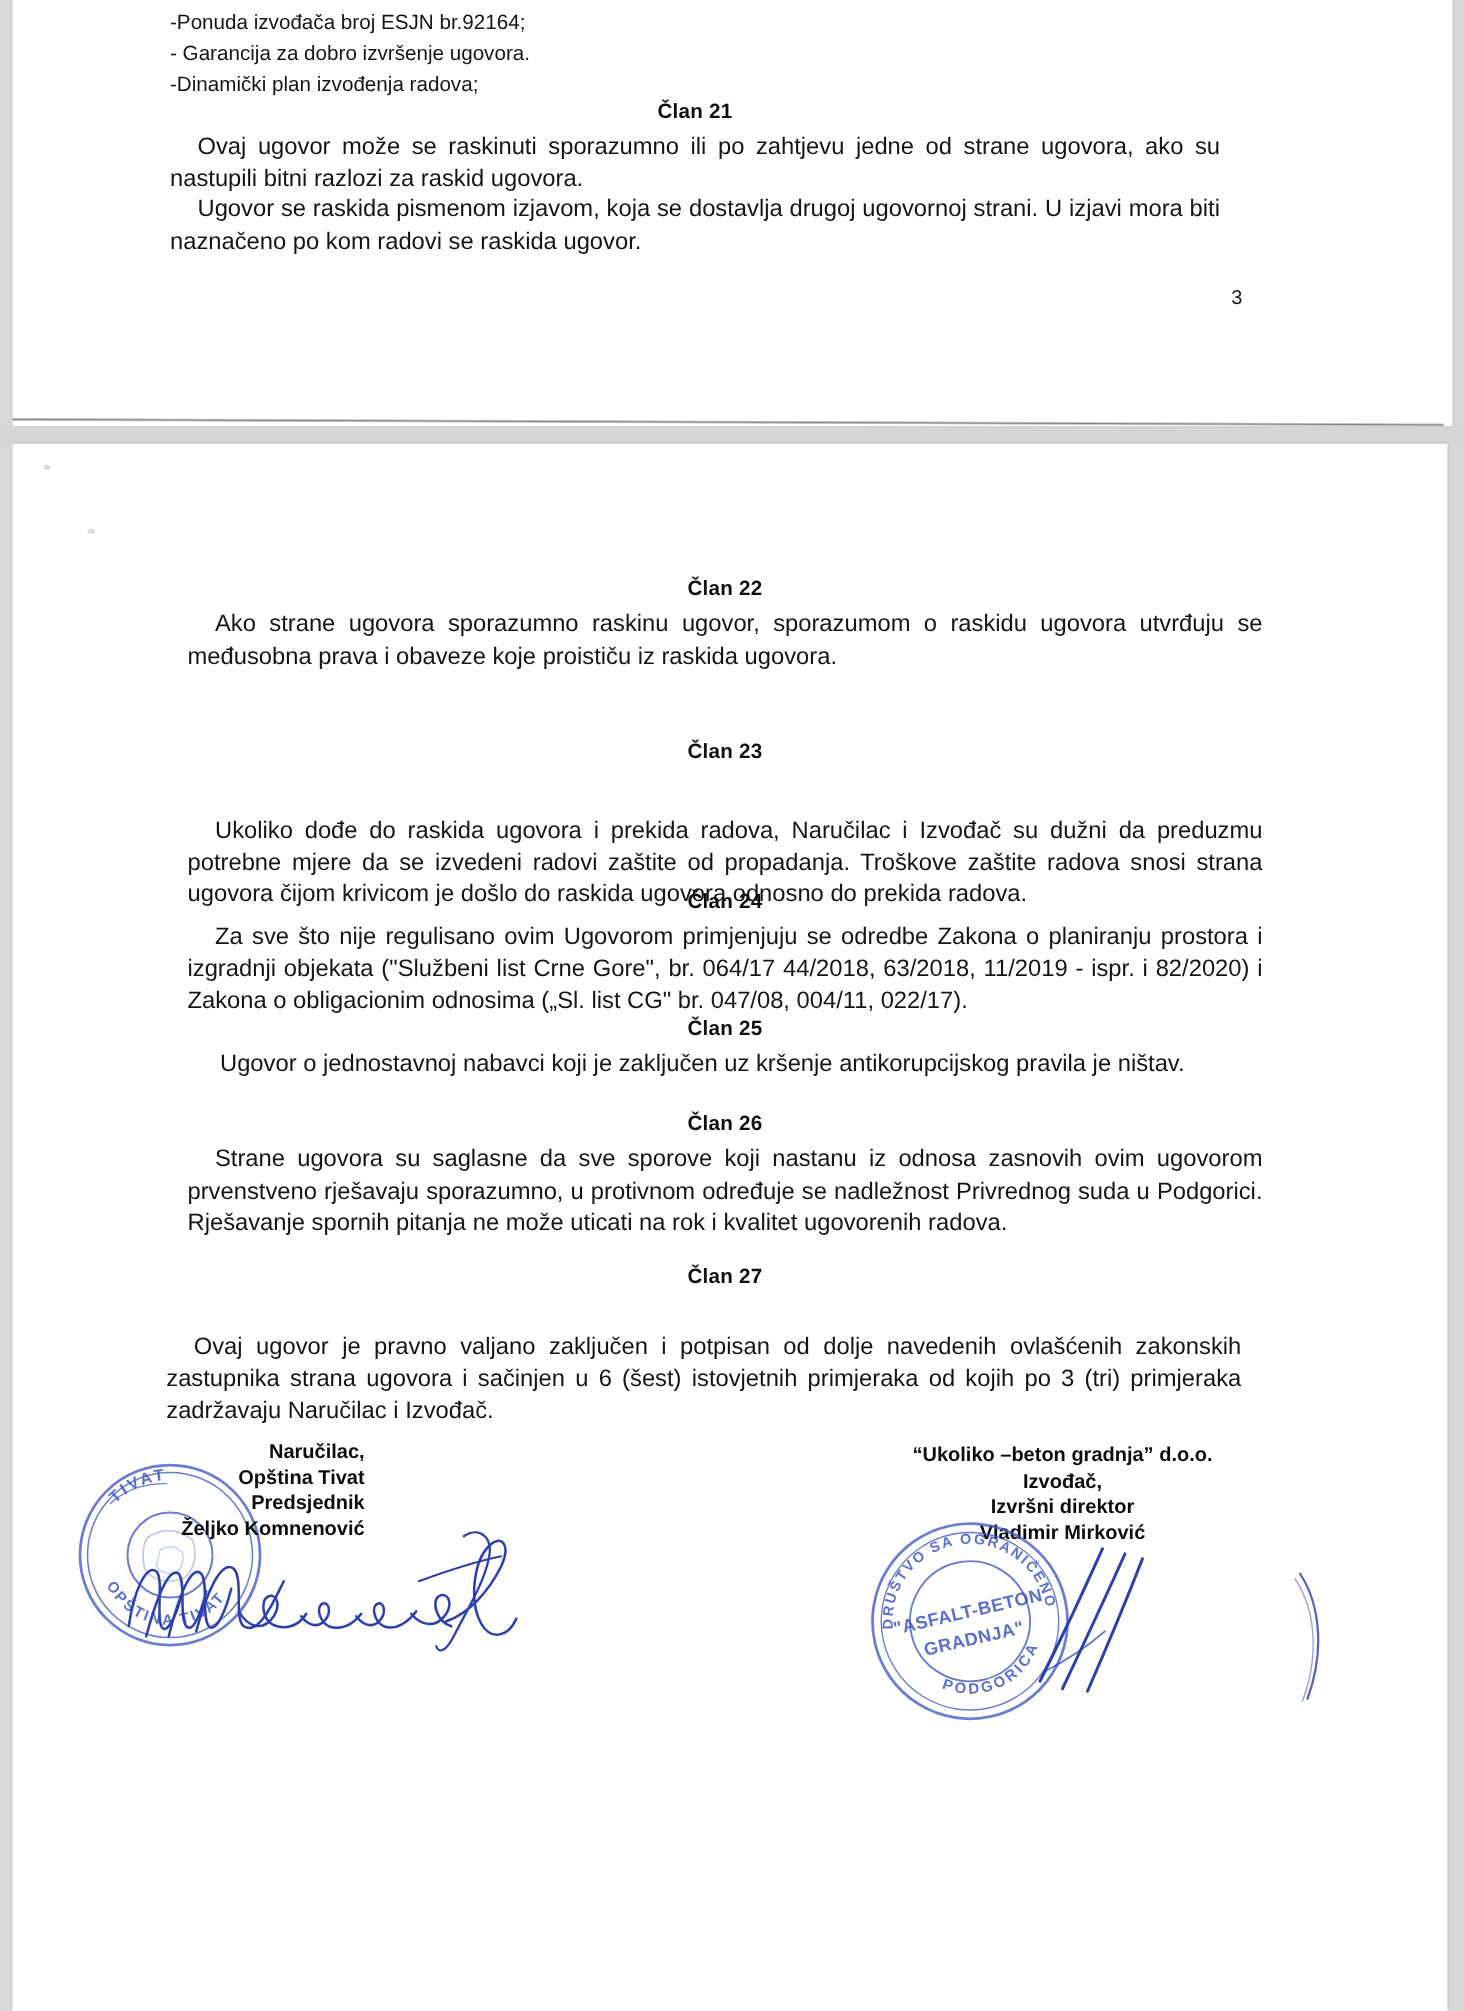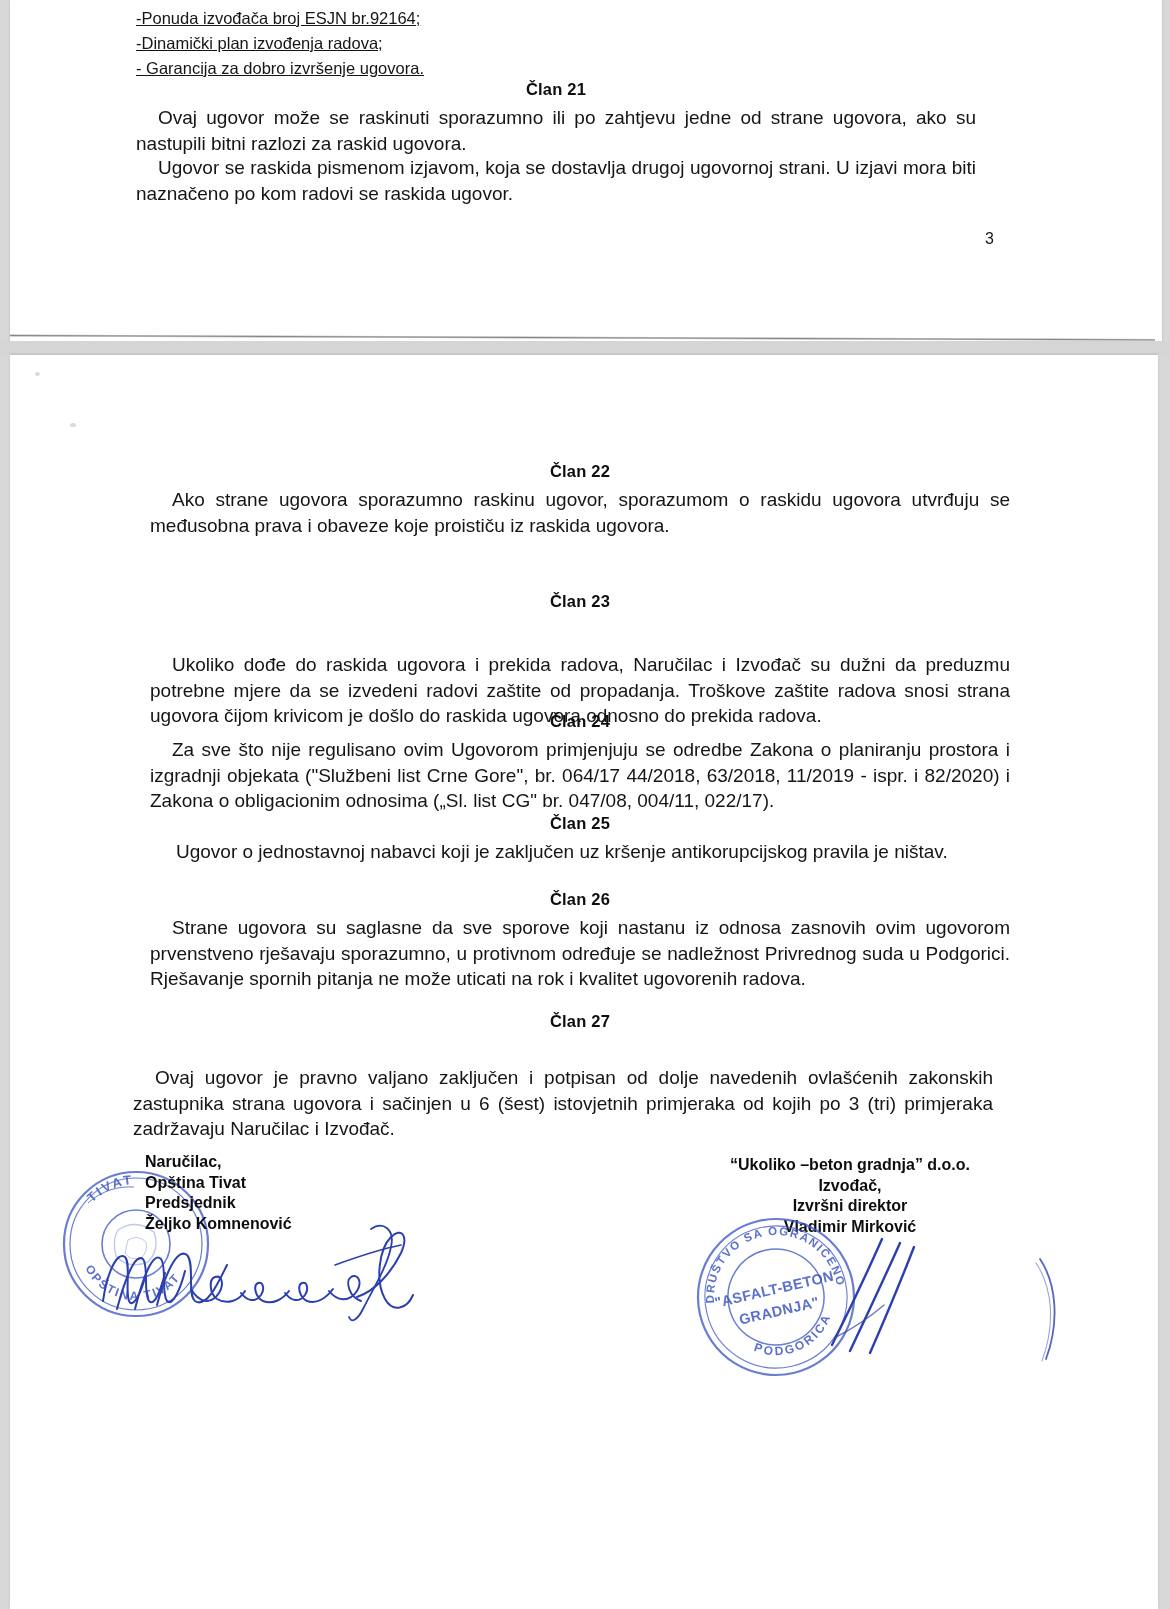--- a/index.html
+++ b/index.html
@@ -72,21 +72,21 @@
     text-indent: 22px;
   }
   .para .it { }
 
   .bullets {
     position: absolute;
     font-size: 16.5px;
     line-height: 25px;
     color: #151515;
   }
-  .bullets div { white-space: pre; text-decoration: underline; }
+  .bullets div { white-space: pre; }
 
   .pageno {
     position: absolute;
     font-size: 16px;
     color: #1a1a1a;
   }
 
   
   .sig-block {
     position: absolute;
@@ -115,22 +115,22 @@
 </style>
 </head>
 <body>
 
 <div class="sheet" id="sheet-top"></div>
 <div id="sheet-top-edge"></div>
 <div id="sheet-gap"></div>
 
 <div class="bullets" style="left:136px; top:6px; width:900px;">
   <div>-Ponuda izvođača broj ESJN br.92164;</div>
+  <div>- Garancija za dobro izvršenje ugovora.</div>
   <div>-Dinamički plan izvođenja radova;</div>
-  <div>- Garancija za dobro izvršenje ugovora.</div>
 </div>
 
 <div class="art-head" style="left:136px; top:80px; width:840px;">Član 21</div>
 
 <div class="para" style="left:136px; top:105px; width:840px;">Ovaj ugovor može se raskinuti sporazumno ili po zahtjevu jedne od strane ugovora, ako su nastupili bitni razlozi za raskid ugovora.</div>
 
 <div class="para" style="left:136px; top:155px; width:840px;">Ugovor se raskida pismenom izjavom, koja se dostavlja drugoj ugovornoj strani. U izjavi mora biti naznačeno po kom radovi se raskida ugovor.</div>
 
 <div class="pageno" style="left:985px; top:230px;">3</div>
 
@@ -173,21 +173,21 @@
     <text class="stamp-txt" font-size="12" letter-spacing="2">
       <textPath href="#lbot" startOffset="14%">OPŠTINA TIVAT</textPath>
     </text>
     <g opacity=".42">
       <path class="stamp-ring" stroke-width="1.4" d="M60 82 q18 -12 36 2 q6 18 -6 30 q-20 8 -32 -6 q-4 -16 2 -26 z"></path>
       <path class="stamp-ring" stroke-width="1" d="M70 92 q10 -6 18 2 q2 10 -5 16 q-11 3 -16 -5 z"></path>
     </g>
   </svg>
 </div>
 
-<div class="sig-block" style="left:145px; top:1152px;">Naručilac,
+<div class="sig-block" style="left:145px; top:1152px;text-align:right;">Naručilac,
 Opština Tivat
 Predsjednik
 Željko Komnenović</div>
 
 <div class="ink" style="left:95px; top:1205px;">
   <svg width="330" height="120" viewBox="0 0 330 120">
     <g class="sig-stroke" stroke-width="2">
       <path d="M8 96 C12 68 22 46 30 52 C36 58 30 86 34 96 C38 104 46 88 50 72"></path>
       <path d="M22 104 C30 74 40 48 48 54 C54 62 48 88 54 96 C60 102 66 84 70 68"></path>
       <path d="M40 104 C48 72 58 46 66 54 C72 62 66 88 72 96 C78 102 86 82 90 66"></path>

